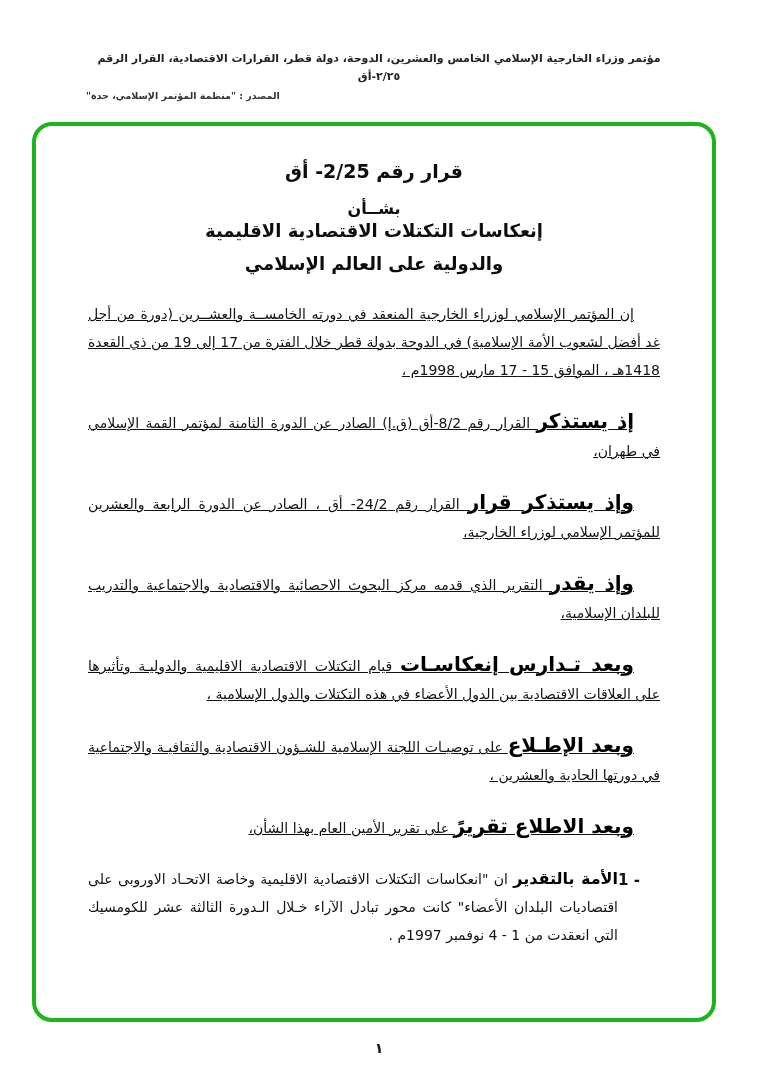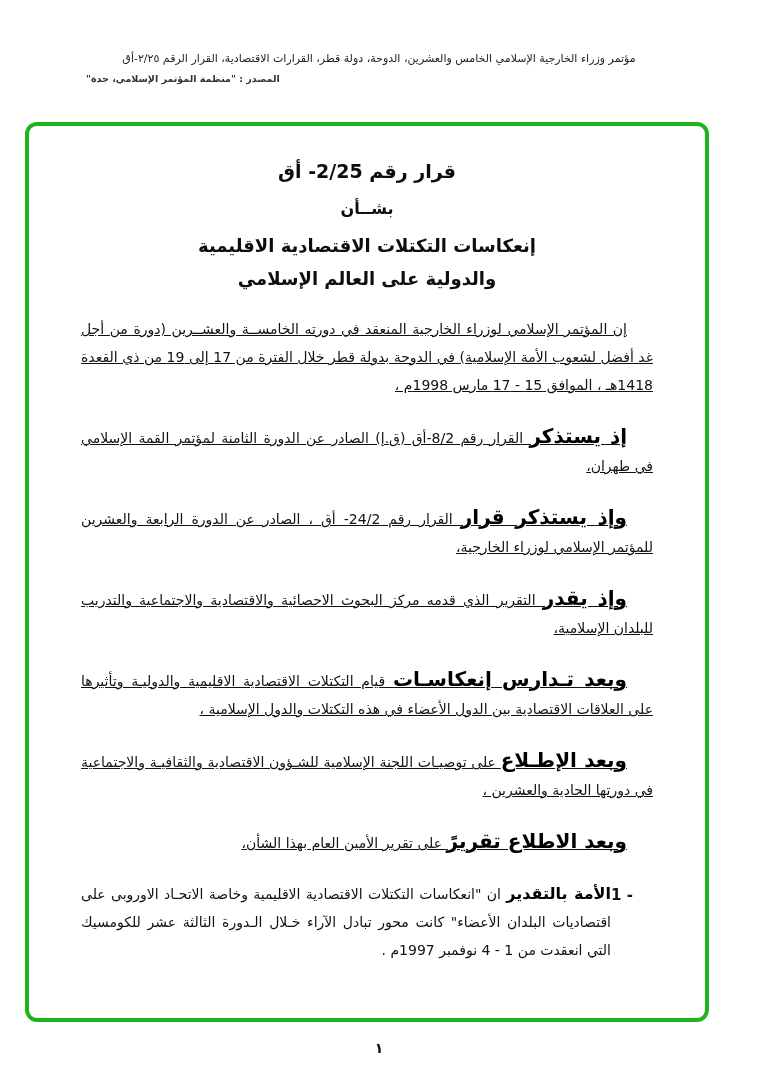--- a/index.html
+++ b/index.html
@@ -21,51 +21,51 @@
   .doc-header {
     position: absolute;
     top: 50px;
     left: 50%;
     transform: translateX(-50%);
     width: 586px;
     direction: rtl;
   }
   .doc-header .line1 {
     font-size: 11px;
-    font-weight: normal;
+    font-weight: bold;
     text-align: center;
     color: #222;
     line-height: 1.6;
   }
   .doc-header .line2 {
     font-size: 9.5px;
     font-weight: bold;
     color: #333;
     margin-top: 5px;
     direction: rtl;
     text-align: left;
   }
   
   .green-box {
     position: absolute;
-    left: 25px;
+    left: 32px;
     top: 122px;
     width: 684px;
     height: 900px;
     border: 4px solid #1db41d;
-    border-radius: 12px;
+    border-radius: 20px;
     padding: 34px 52px 20px 52px;
     direction: rtl;
     background: #ffffff;
   }
   
   .title-block { text-align: center; margin-bottom: 24px; }
   .title-line { font-weight: bold; color: #0d0d0d; }
   .t1 { font-size: 19px; margin-bottom: 17px; }
-  .t2 { font-size: 16px; margin-bottom: 17px; }
+  .t2 { font-size: 16px; margin-bottom: 2px; }
   .t3 { font-size: 18px; margin-bottom: 12px; }
   .t4 { font-size: 18px; }
   
   .para {
     font-size: 14px;
     line-height: 28px;
     text-align: justify;
     text-indent: 26px;
     direction: rtl;
     color: #111;

